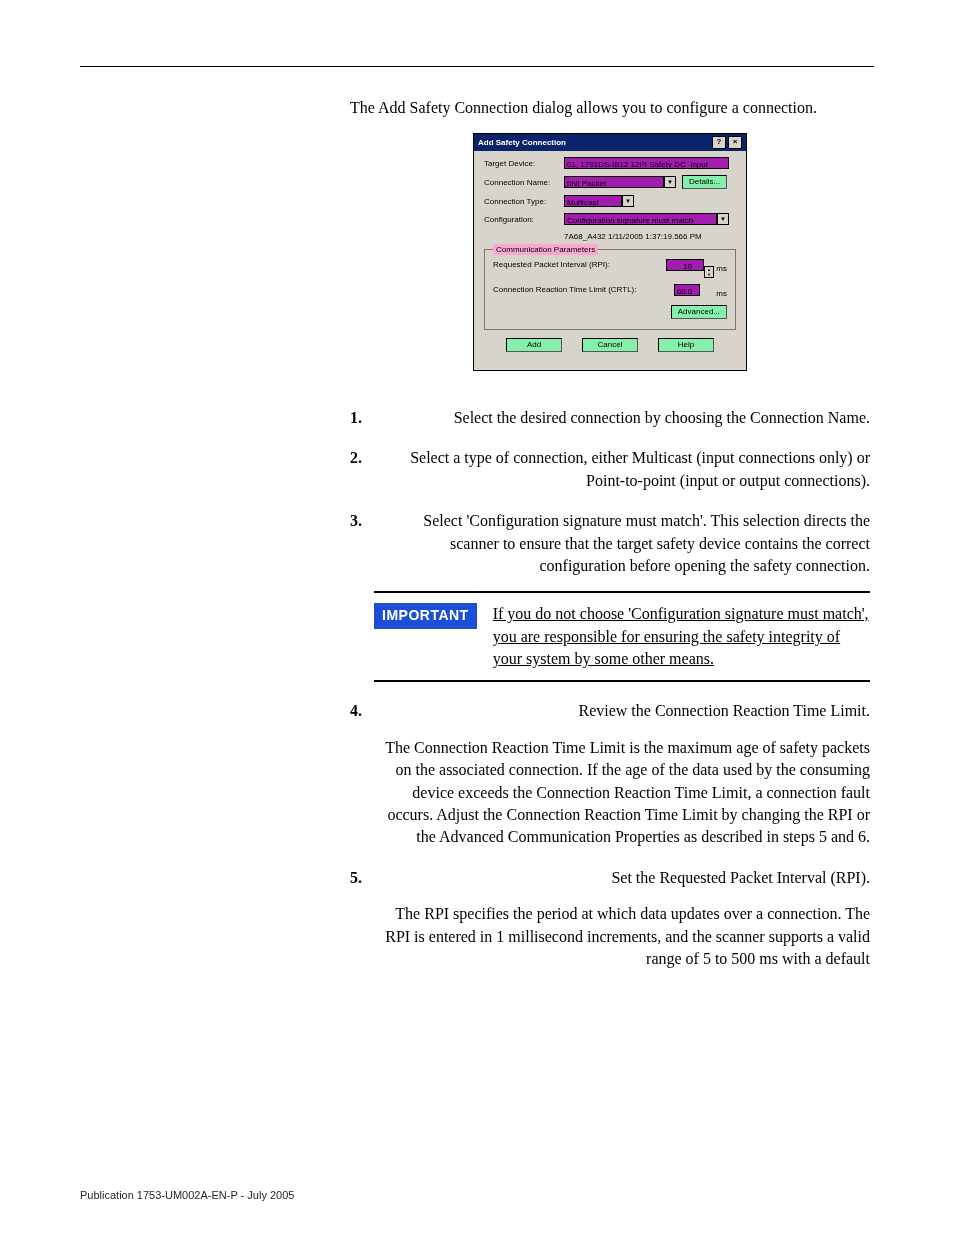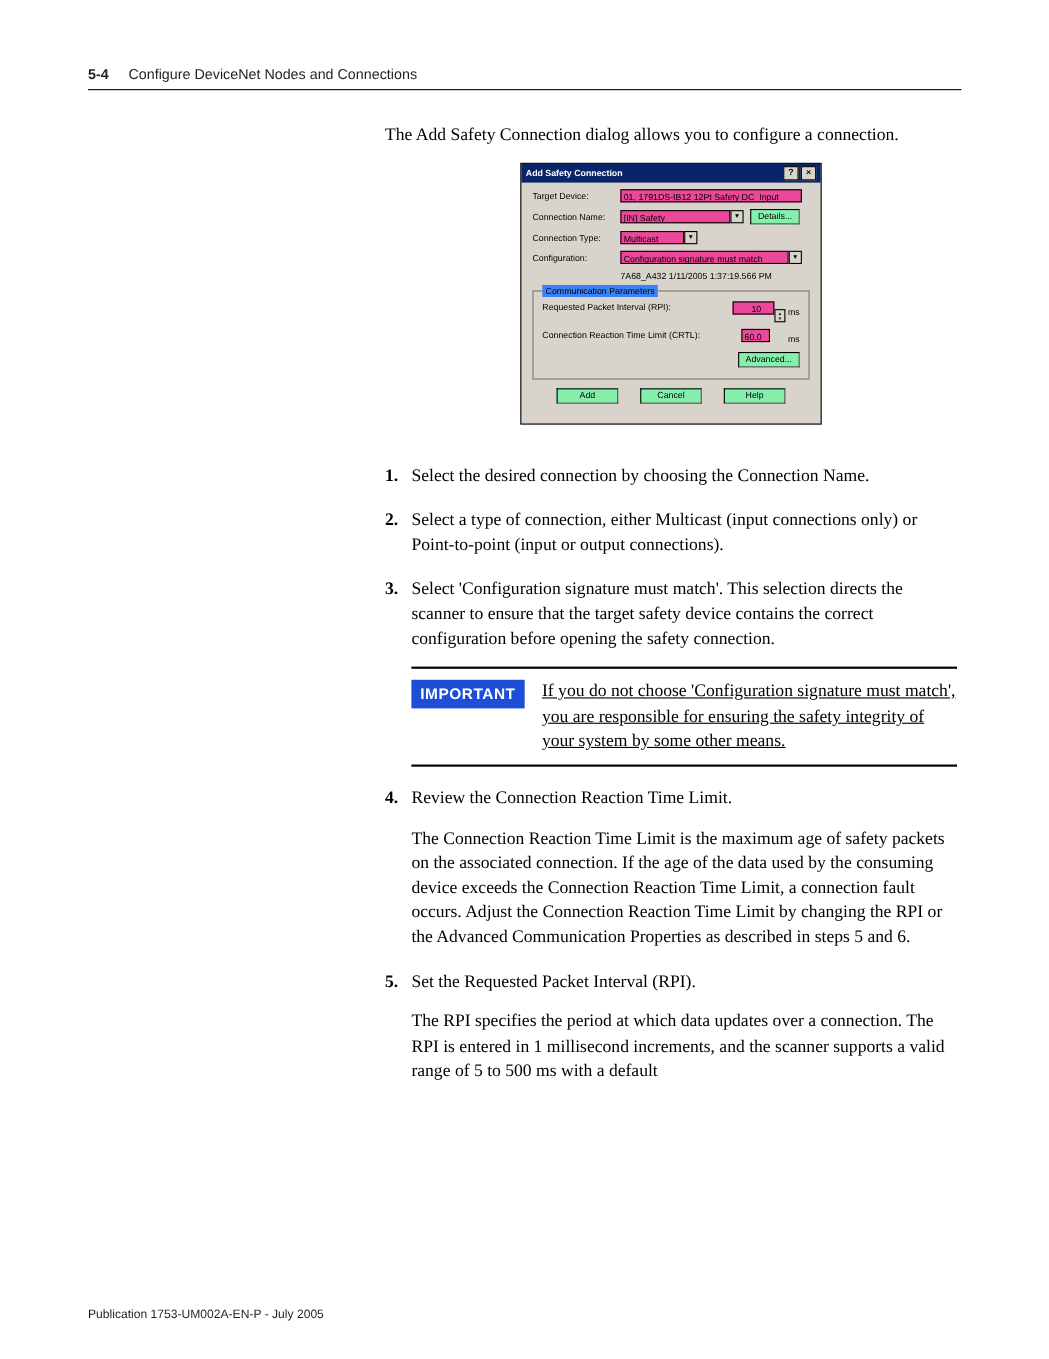--- a/index.html
+++ b/index.html
@@ -66,21 +66,21 @@
     line-height: 9px;
     text-align: center;
     font-weight: bold;
     color: #000;
   }
   .dlg-body { padding: 6px 10px 8px 10px; }
   .frow { display: flex; align-items: center; margin-bottom: 6px; }
   .flabel { width: 80px; }
   .finput {
     border: 1px solid #000;
-    background: #ec4899;
+    background: #a21caf;
     padding: 1px 2px;
     height: 12px;
     box-sizing: border-box;
     overflow: hidden;
     white-space: nowrap;
     display: inline-block;
   }
   .fbtn {
     border: 1px solid #000;
     border-right-color:#555; border-bottom-color:#555;
@@ -102,21 +102,21 @@
     box-sizing: border-box;
   }
   .group {
     border: 1px solid #7a776f;
     padding: 6px 8px 10px 8px;
     margin-top: 2px;
   }
   .group-title {
     position: relative;
     top: -12px;
-    background: #3b82f6;
+    background: #f9a8d4;
     display: inline-block;
     padding: 0 3px;
   }
   .grow { display: flex; align-items: flex-start; justify-content: space-between; margin-bottom: 6px; }
   .spin {
     display:inline-flex; flex-direction:column;
     border:1px solid #000; background:#d8d4cc;
     width:10px; height:12px; box-sizing:border-box;
     font-size:4px; line-height:5px; text-align:center;
   }
@@ -138,21 +138,21 @@
     position: relative;
     padding-left: 24px;
     margin-bottom: 18px;
   }
   ol.steps > li::before {
     content: counter(step) ".";
     position: absolute;
     left: 0;
     font-weight: bold;
   }
-  ol.steps p { margin: 0 0 14px 0; }
+  ol.steps p { margin: 0 0 14px 0; text-align: right; }
 
   
   .important-wrap {
     border-top: 2px solid #000;
     border-bottom: 2px solid #000;
     padding: 10px 0;
     margin: 6px 0 18px 0;
     display: flex;
     gap: 16px;
   }
@@ -175,45 +175,41 @@
     font-family: Arial, Helvetica, sans-serif;
     font-size: 11px;
     color: #221f1f;
   }
 </style>
 </head>
 <body>
 
 <div class="page">
 
-  <div class="header">
-    <span class="pagenum">5-4</span>
-    <span>Configure DeviceNet Nodes and Connections</span>
-  </div>
   <hr class="header-rule">
 
   <div class="main-col">
     <p class="intro">The Add Safety Connection dialog allows you to configure a connection.</p>
 
     <div class="dialog">
       <div class="dlg-title">
         <span>Add Safety Connection</span>
         <span class="ctrls">
           <span class="title-btn">?</span>
           <span class="title-btn">×</span>
         </span>
       </div>
       <div class="dlg-body">
         <div class="frow">
           <span class="flabel">Target Device:</span>
           <span class="finput" style="width:165px;">01, 1791DS-IB12 12Pt Safety DC_Input</span>
         </div>
         <div class="frow">
           <span class="flabel">Connection Name:</span>
-          <span class="finput" style="width:100px;">[IN] Safety</span>
+          <span class="finput" style="width:100px;">[IN] Packet</span>
             <span class="dd-arrow">▼</span>
           <span style="width:6px;"></span>
           <span class="fbtn">Details...</span>
         </div>
         <div class="frow">
           <span class="flabel">Connection Type:</span>
           <span class="finput" style="width:58px;">Multicast</span>
             <span class="dd-arrow">▼</span>
         </div>
         <div class="frow">

